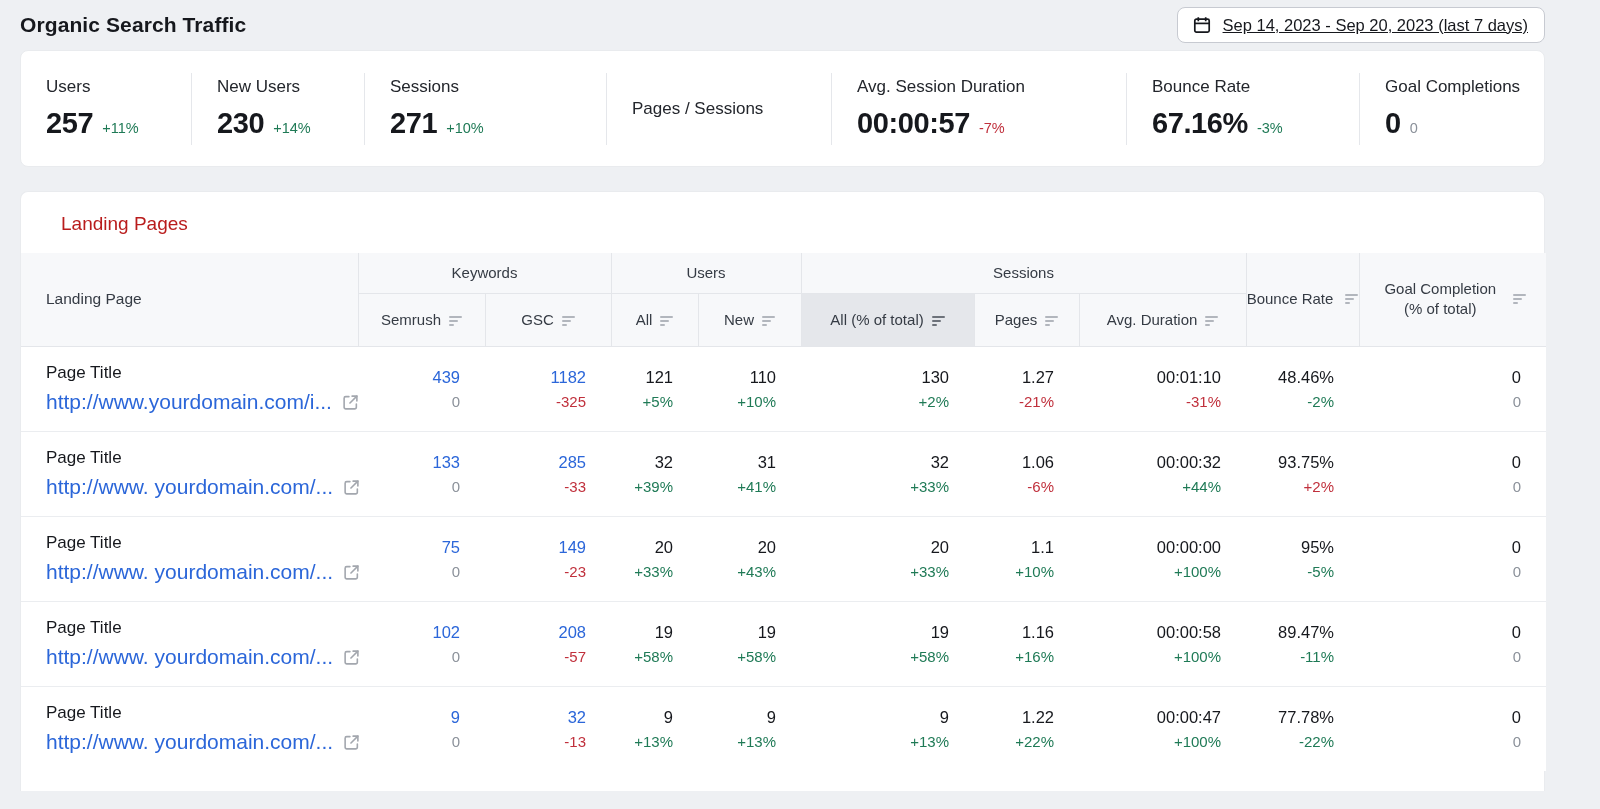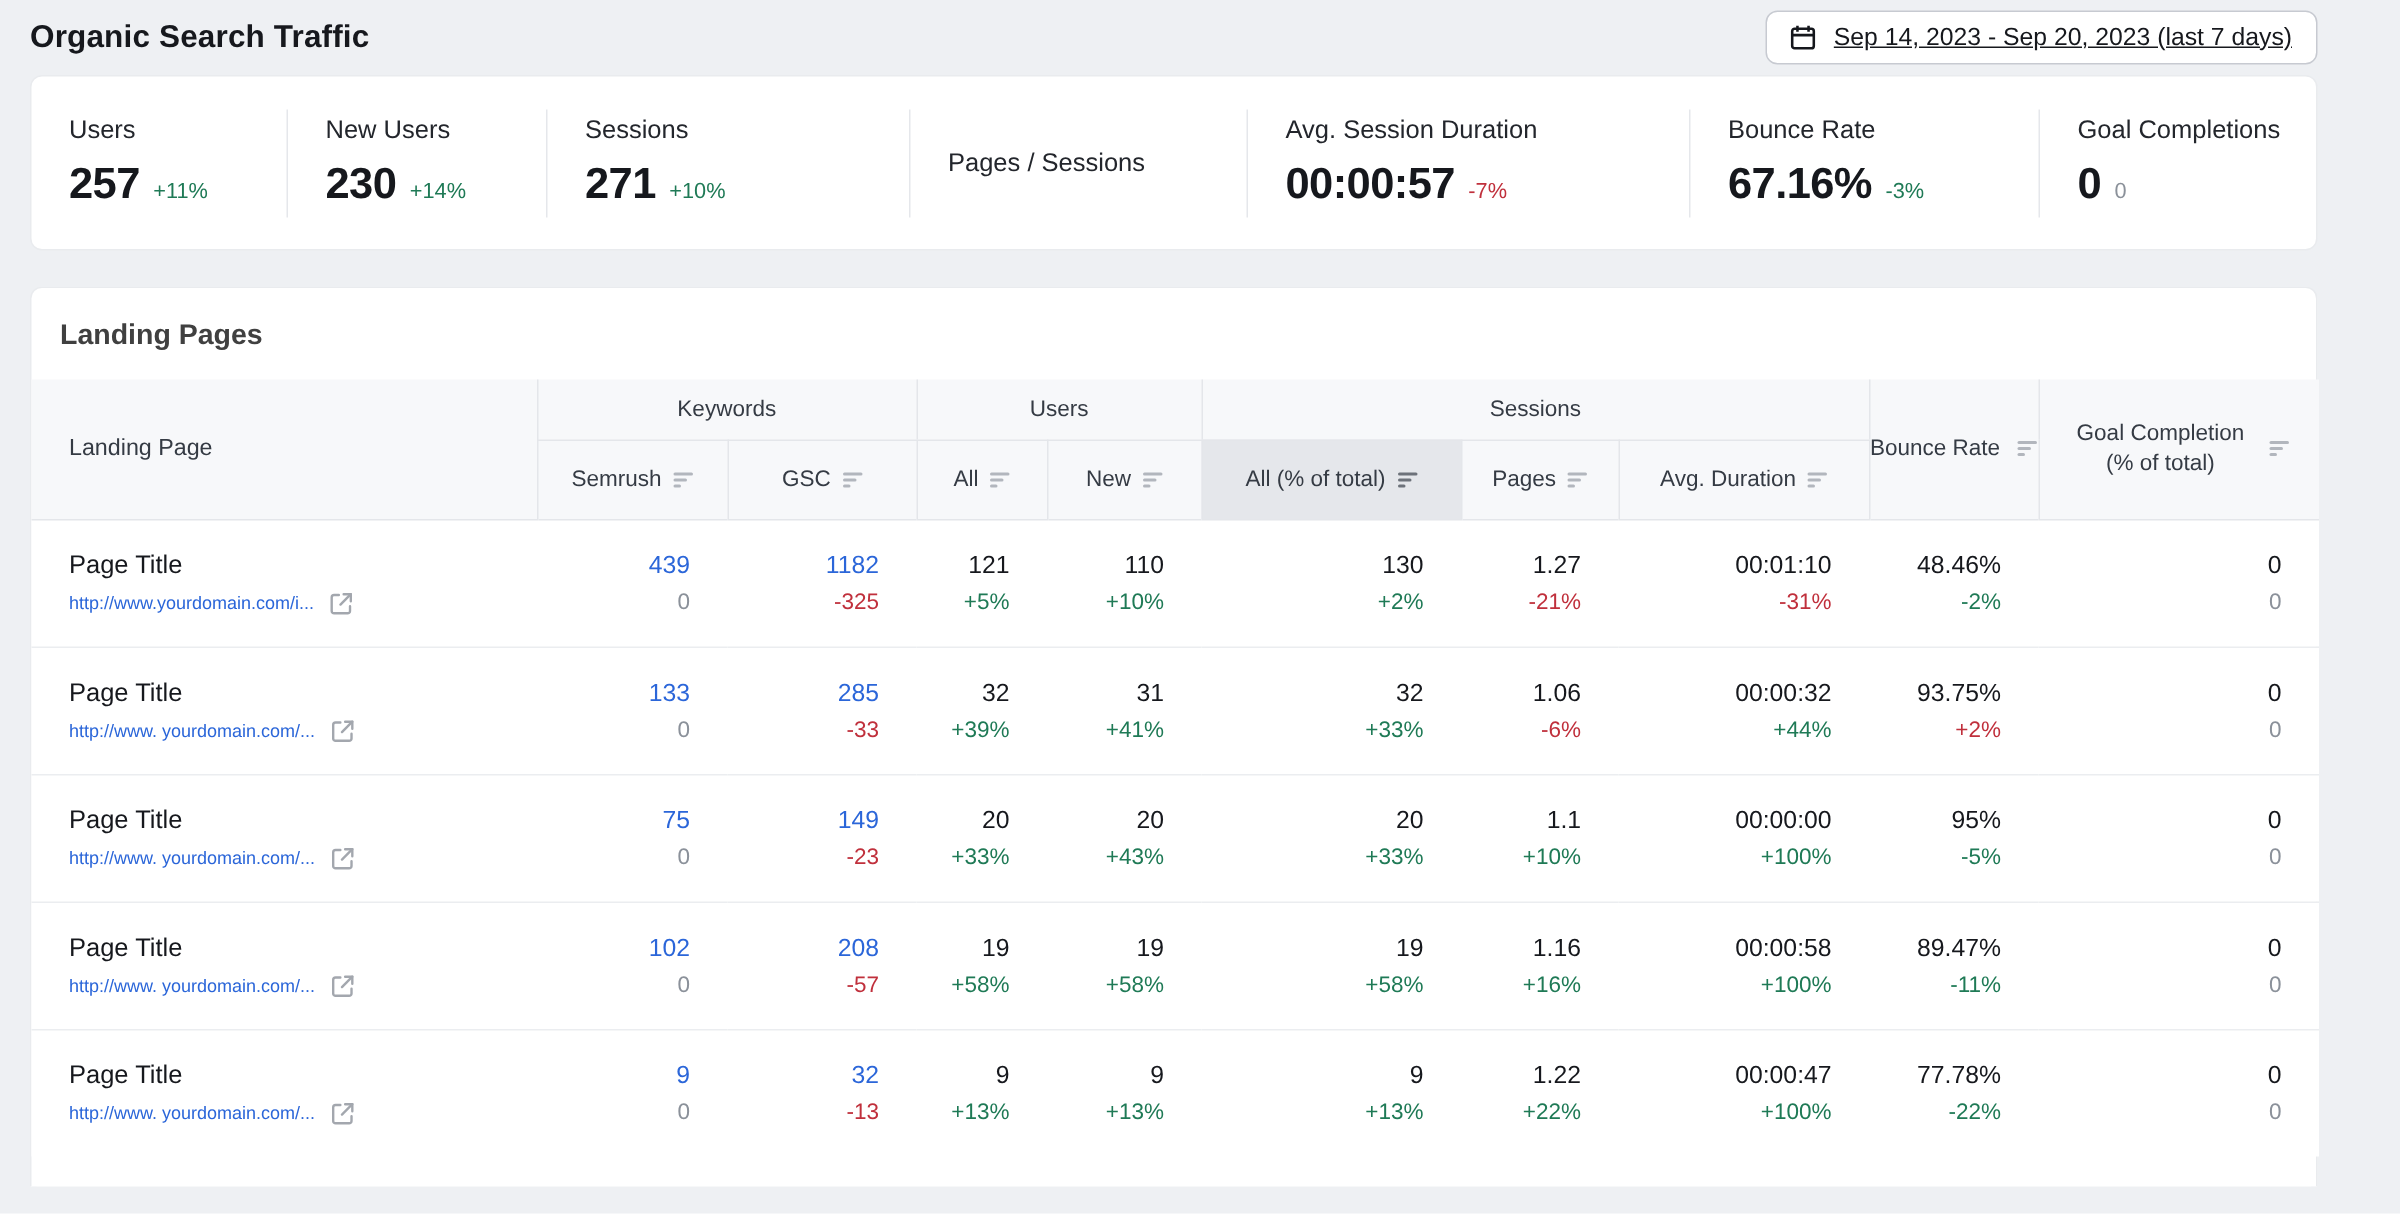--- a/index.html
+++ b/index.html
@@ -22,21 +22,21 @@
   .stat-label { font-size:17px; color:#23262c; white-space:nowrap; }
   .stat-value-row { display:flex; align-items:baseline; gap:9px; }
   .stat-value { font-size:29px; font-weight:700; letter-spacing:-.4px; white-space:nowrap; }
   .delta { font-size:14.5px; }
   [data-tone="green"] { color:#1f7a56; }
   [data-tone="red"]   { color:#c0303c; }
   [data-tone="gray"]  { color:#8b919a; }
   .s0{flex:0 0 170px}.s1{flex:0 0 172px}.s2{flex:0 0 241px}.s3{flex:0 0 224px}.s4{flex:0 0 294px}.s5{flex:0 0 232px}.s6{flex:1}
   
   .table-card { border-radius:8px 8px 0 0; border-bottom:none; min-height:600px; }
-  .table-title { font-size:19px; font-weight:700; padding:21px 19px 18px; color:#404040; }
+  .table-title { font-size:19px; font-weight:400; padding:21px 40px 18px; color:#b91c1c; }
   table { width:100%; border-collapse:collapse; table-layout:fixed; }
   thead th { background:#f7f8fa; font-weight:400; font-size:15px; color:#353b44; text-align:center; vertical-align:middle;margin-left:32px; }
   tr.group-row th { height:40px; }
   tr.sub-row th { height:53px; }
   th.bl { border-left:1px solid #e4e6ea; }
   th.gh { border-bottom:1px solid #e4e6ea; }
   thead { border-bottom:1px solid #e4e6ea; }
   th.lp-head { text-align:left; padding-left:25px; font-size:15.5px; background:#f7f8fa; }
   th.hl { background:#e5e7eb; }
   .sort { display:inline-block; width:13px; margin-left:8px; vertical-align:-1px; }
@@ -50,21 +50,21 @@
   
   tbody td { height:85px; vertical-align:middle; text-align:right; padding-right:25px; font-size:16.5px; background:#fff; }
   tbody tr { border-top:1px solid #ebedf0;padding-left:20px; }
   tbody tr:first-child { border-top:none; }
   .v { margin-bottom:6px; color:#16181d; }
   .v.link { color:#2b66d9; cursor:pointer; }
   .d { font-size:15px; }
   td.lp-cell { text-align:left; padding-left:25px; padding-right:0; }
   .lp-title { font-size:17px; color:#16181d; margin-bottom:7px; }
   .lp-url-row { display:flex; align-items:center; gap:10px; }
-  .lp-url { color:#2b66d9; font-size:12px; text-decoration:none; cursor:pointer; white-space:nowrap; }
+  .lp-url { color:#2b66d9; font-size:21px; text-decoration:none; cursor:pointer; white-space:nowrap; }
   .ext { display:inline-flex; cursor:pointer; }
 </style>
 </head>
 <body>
 
 <div class="topbar">
   <div class="page-title">Organic Search Traffic</div>
   <button class="date-btn">
     <span>
       <svg width="20" height="20" viewBox="0 0 20 20" fill="none" stroke="#15171c" stroke-width="1.7">

